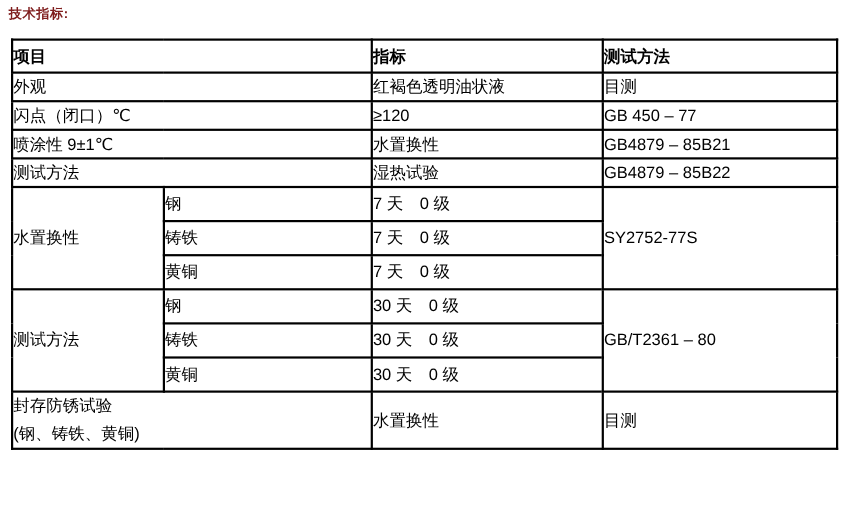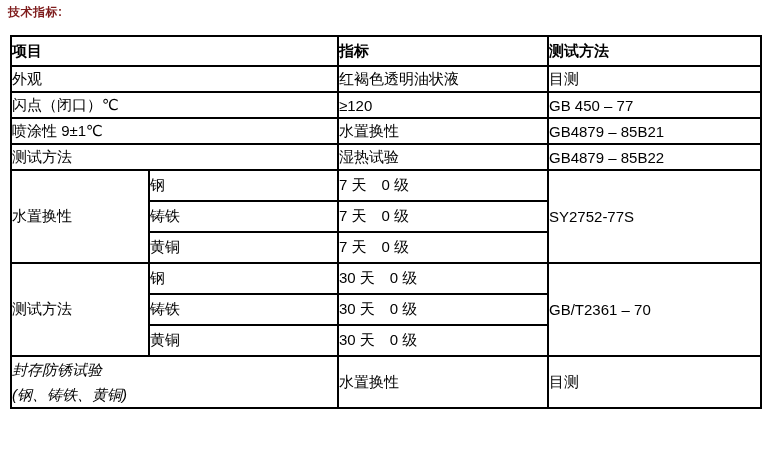--- a/index.html
+++ b/index.html
@@ -34,21 +34,21 @@
     text-align: left;
     vertical-align: middle;
     padding: 0;
     overflow: hidden;
   }
   tr.row-header   { height: 30px; }
   tr.row-simple   { height: 26px; }
   tr.row-sub      { height: 31px; }
   tr.row-footer   { height: 50px; }
   .bold { font-weight: 700; }
-  .two-line div { line-height: 25px; font-style: italic; }
+  .two-line div { line-height: 25px; }
 </style>
 </head>
 <body>
 
 <div class="page">
 
   <h1 class="page-title">技术指标:</h1>
 
   <table class="spec-table">
     <colgroup>
@@ -98,21 +98,21 @@
     </tr>
     <tr class="row-sub">
       <td>黄铜</td>
       <td>7 天　0 级</td>
     </tr>
 
     <tr class="row-sub">
       <td rowspan="3">测试方法</td>
       <td>钢</td>
       <td>30 天　0 级</td>
-      <td rowspan="3">GB/T2361 – 70</td>
+      <td rowspan="3">GB/T2361 – 80</td>
     </tr>
     <tr class="row-sub">
       <td>铸铁</td>
       <td>30 天　0 级</td>
     </tr>
     <tr class="row-sub">
       <td>黄铜</td>
       <td>30 天　0 级</td>
     </tr>
 

